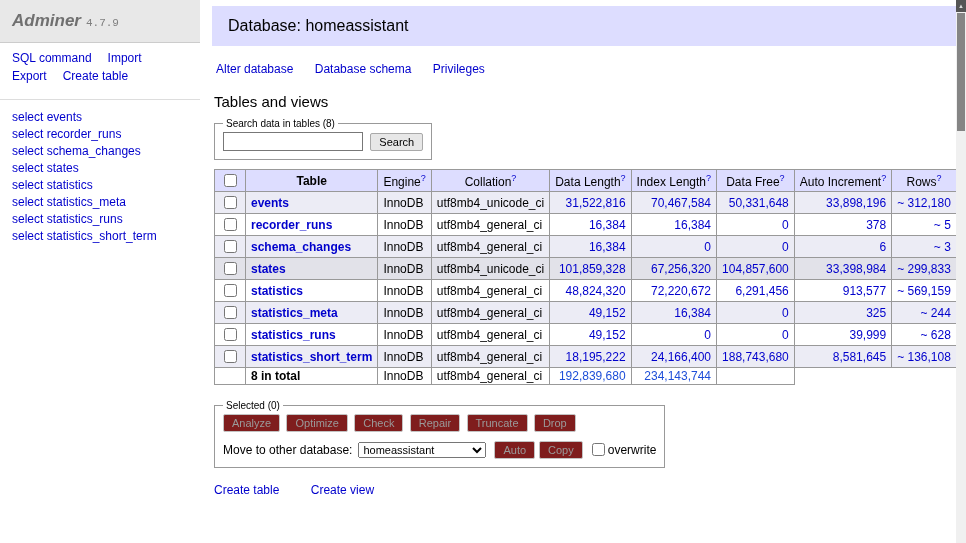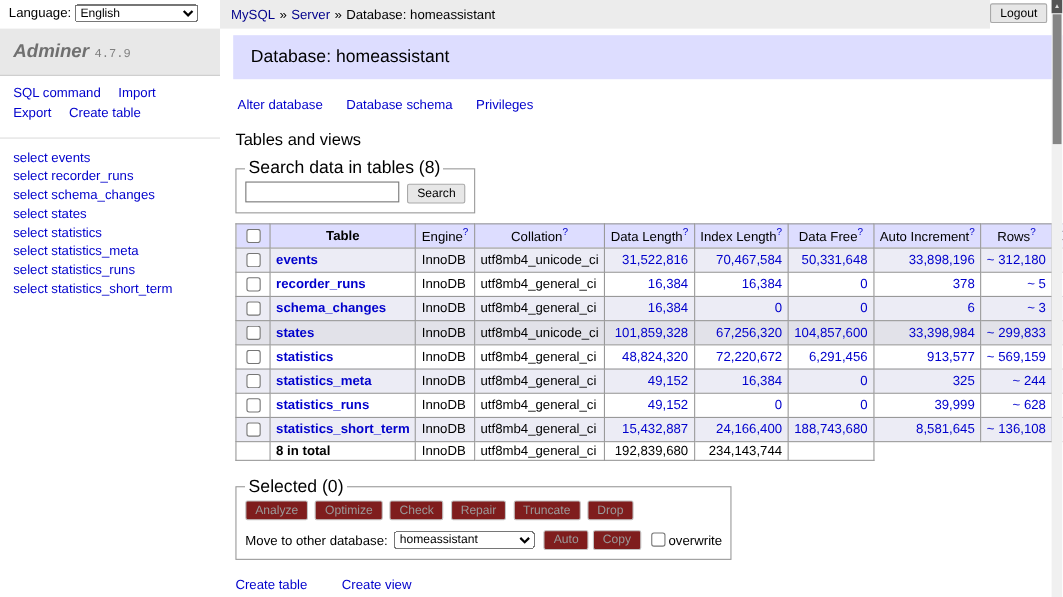--- a/index.html
+++ b/index.html
@@ -35,37 +35,37 @@
   .tables-list { padding: 10px 12px; }
   .tables-list a { display: block; margin-bottom: 3px; }
 
   main { flex: 1; padding: 6px 66px 0 12px; }
   h2.title { margin: 0; background: #ddf; font-weight: normal; font-size: 16px; padding: 11px 16px; }
   .db-actions { margin: 16px 0 0 4px; }
   .db-actions a { margin-right: 18px; }
   h3 { font-weight: normal; font-size: 15px; margin: 17px 0 6px 2px; }
 
   fieldset { display: inline-block; border: 1px solid #999; margin: 2px 0 0 2px; padding: 3px 8px 8px; }
-  legend { font-size: 16px; padding: 0 3px; }
+  legend { font-size: 10px; padding: 0 3px; }
   .search-fs input[type=text] { width: 140px; height: 19px; border: 1px solid #777; font-size: 12px; padding: 1px 3px; margin-right: 4px; }
 
   
   table.data { border-collapse: collapse; margin: 9px 0 0 2px; font-size: 12px; }
   table.data th, table.data td { border: 1px solid #999; padding: 1px 5px; height: 16px; white-space: nowrap; }
   table.data thead td, table.data thead th { background: #ddf; font-weight: normal; text-align: center; }
   table.data thead th.first { font-weight: bold; }
   sup a { font-size: 9px; }
   tr.odd { background: #ececf5; }
   tr.hl { background: #e2e2e9; }
   td.num { text-align: right; color: #0000cc; }
   td.num a { color: #0000cc; }
   th.tname { text-align: left; background: transparent; }
   th.tname a { font-weight: bold; text-align: right; }
   tr.total th.tname { font-weight: bold; }
-  tr.total td.num { color: #000000; }
+  tr.total td.num { color: #1d4ed8; }
   td.check { text-align: center; width: 22px; padding: 1px 2px; }
 
   
   .selected-fs { margin-top: 15px; }
   .selected-fs .btn-row button { margin-right: 3px; }
   .move-row { margin-top: 9px; display: flex; align-items: center; font-size: 12px; }
   .move-row select { width: 128px; font-size: 11px; margin: 0 8px 0 6px; }
   .move-row button { margin-right: 4px; }
   .move-row label { display: flex; align-items: flex-start; margin-left: 5px; }
   .move-row input[type=checkbox] { margin: 0 3px 0 0; }
@@ -76,34 +76,20 @@
   
   .scrollbar { position: absolute; top: 0; right: 0; width: 10px; height: 543px; background: #f0f0f0; }
   .scroll-up { position: absolute; top: 0; left: 0; width: 10px; height: 12px; background: #555; color: #ddd; font-size: 6px; text-align: center; line-height: 12px; }
   .scroll-thumb { position: absolute; top: 13px; left: 1px; width: 8px; height: 118px; background: #858585; }
 </style>
 </head>
 <body>
 
 <div class="page">
 
-  <div class="topbar">
-    <div class="lang">
-      <span>Language:</span>
-      <select>
-        <option>English</option>
-      </select>
-    </div>
-    <div class="breadcrumb">
-      <a>MySQL</a><span class="crumb-sep">»</span><a>Server</a><span class="crumb-sep">»</span><span>Database: homeassistant</span>
-    </div>
-    <div class="logout-area">
-      <button>Logout</button>
-    </div>
-  </div>
 
   <div class="cols">
 
     <aside class="sidebar">
       <div class="brand-box">
         <span class="brand">Adminer</span><span class="version">4.7.9</span>
       </div>
       <div class="side-links">
         <div>
           <a>SQL command</a><a>Import</a>
@@ -251,21 +237,21 @@
             <td class="num">0</td>
             <td class="num">39,999</td>
             <td class="num"><a>~ 628</a></td>
             <td></td>
           </tr>
           <tr class="odd">
             <td class="check"><input type="checkbox" style=""></td>
             <th class="tname"><a>statistics_short_term</a></th>
             <td>InnoDB</td>
             <td>utf8mb4_general_ci</td>
-            <td class="num">15,432,887</td>
+            <td class="num">18,195,222</td>
             <td class="num">24,166,400</td>
             <td class="num">188,743,680</td>
             <td class="num">8,581,645</td>
             <td class="num"><a>~ 136,108</a></td>
             <td></td>
           </tr>
           <tr class="total">
             <td class="check"></td>
             <th class="tname">8 in total</th>
             <td>InnoDB</td>

